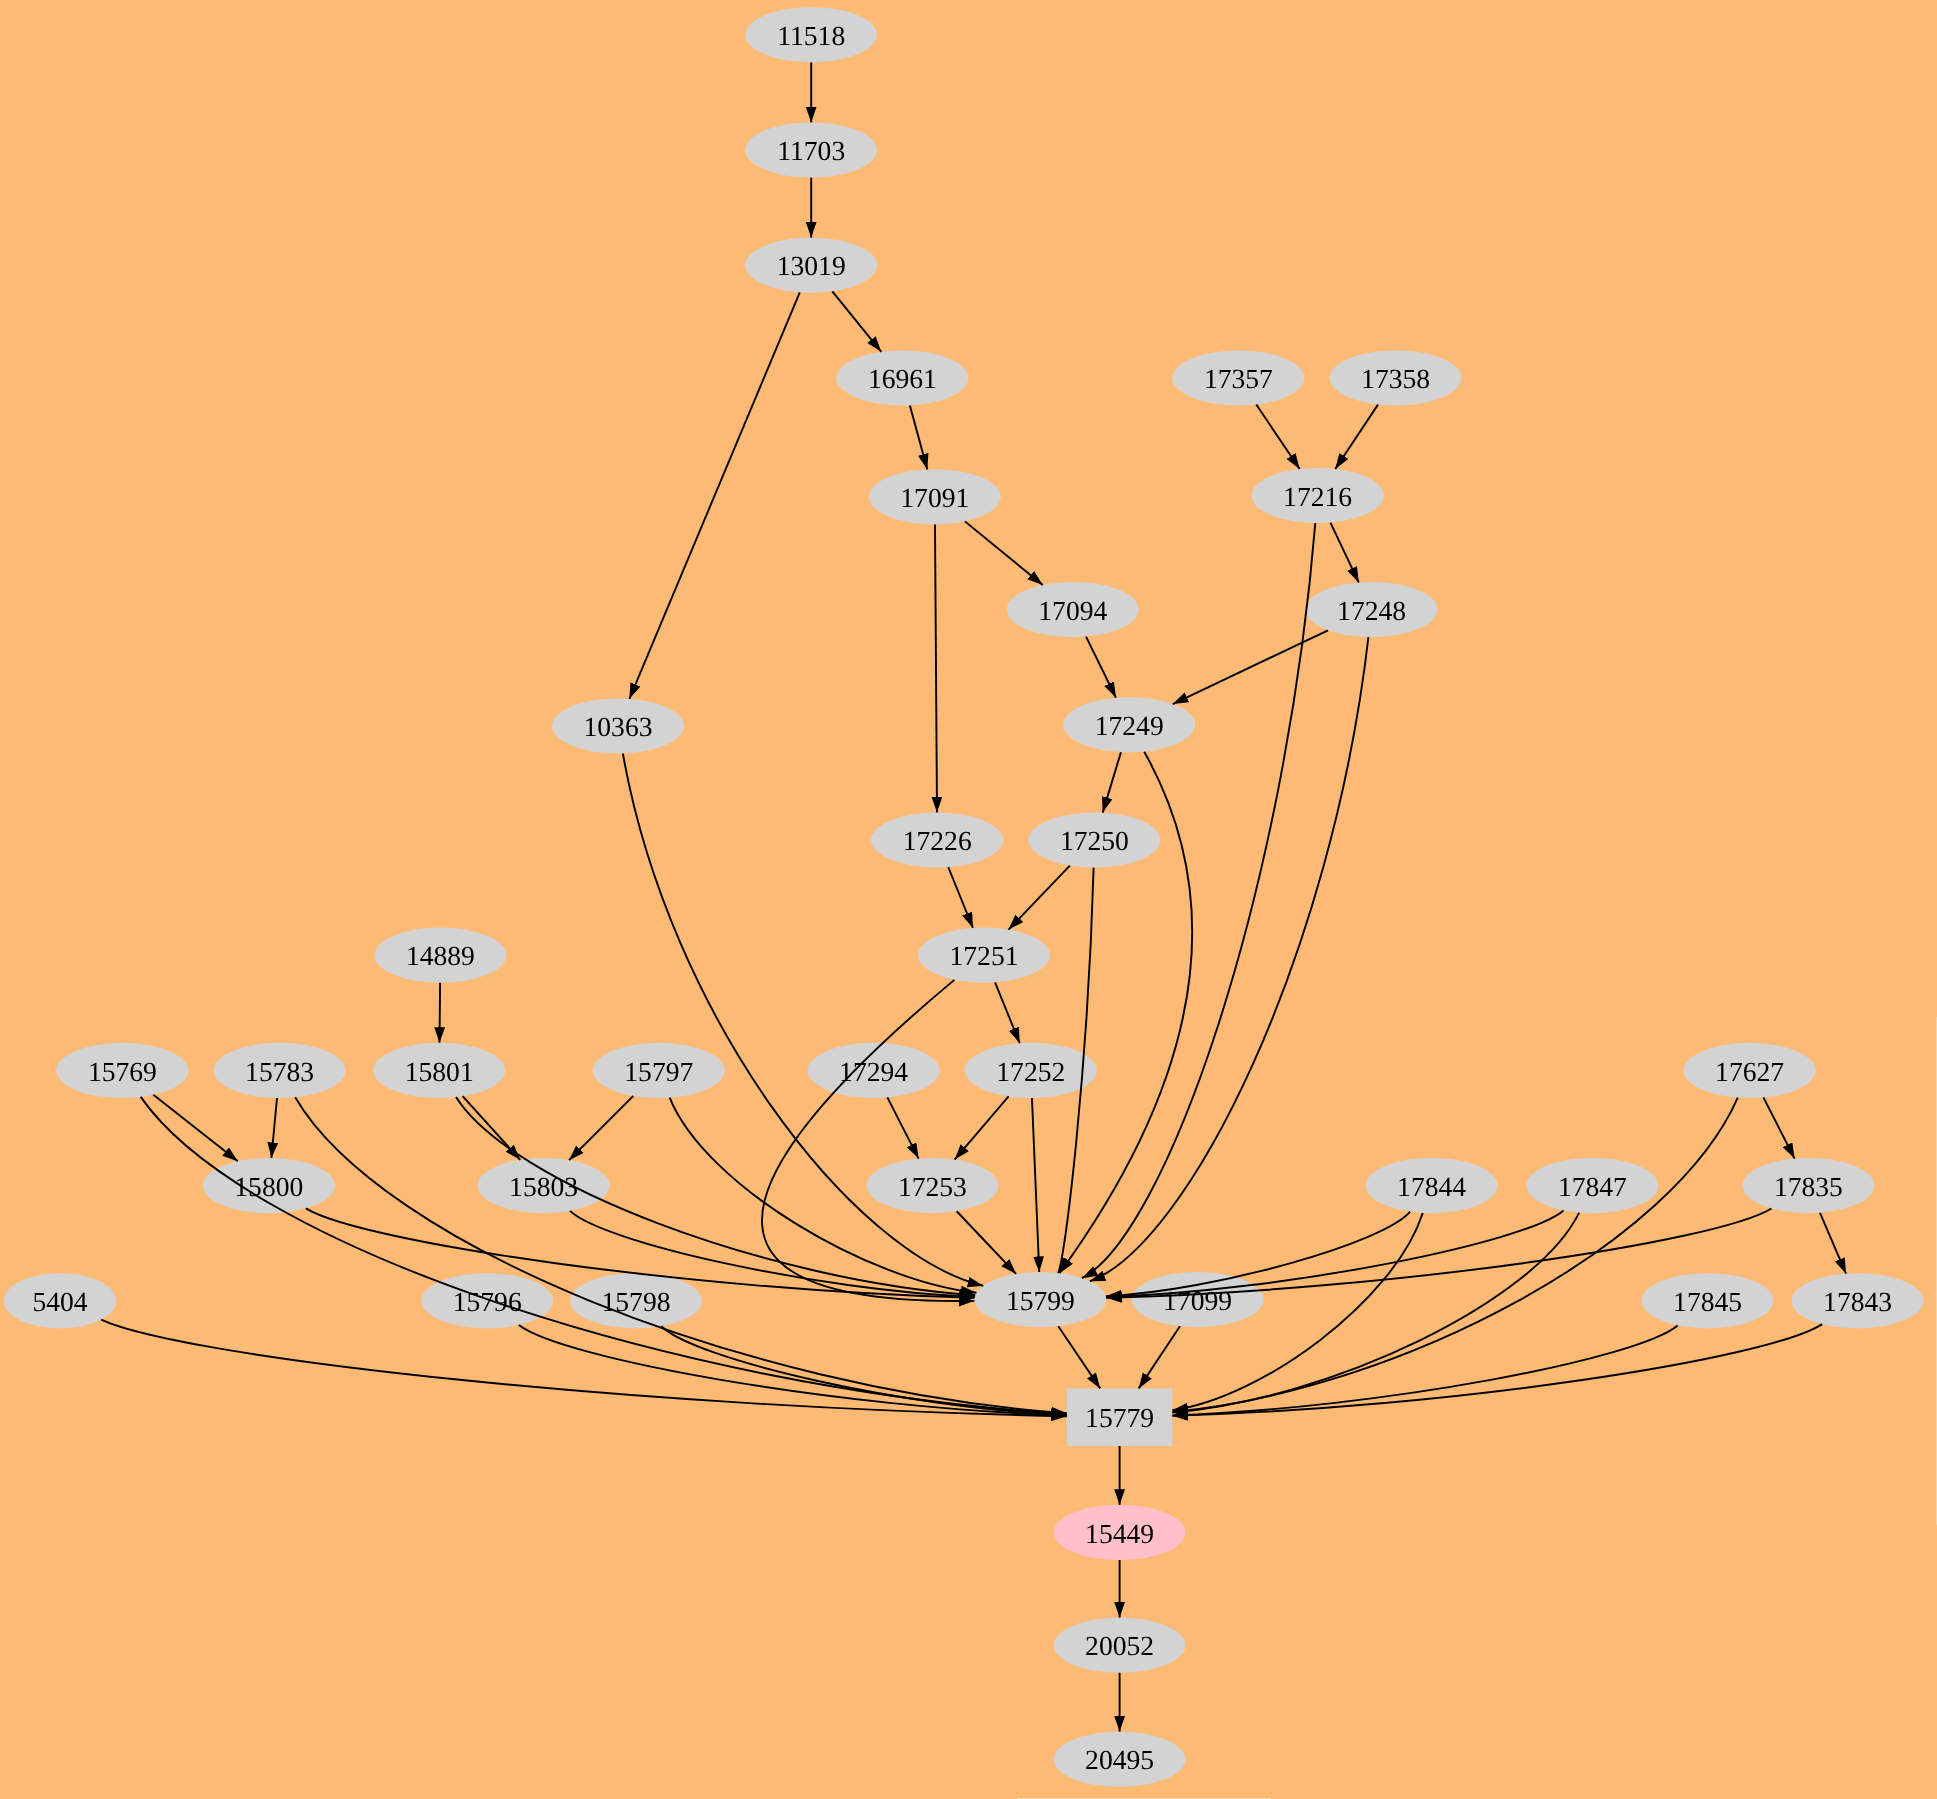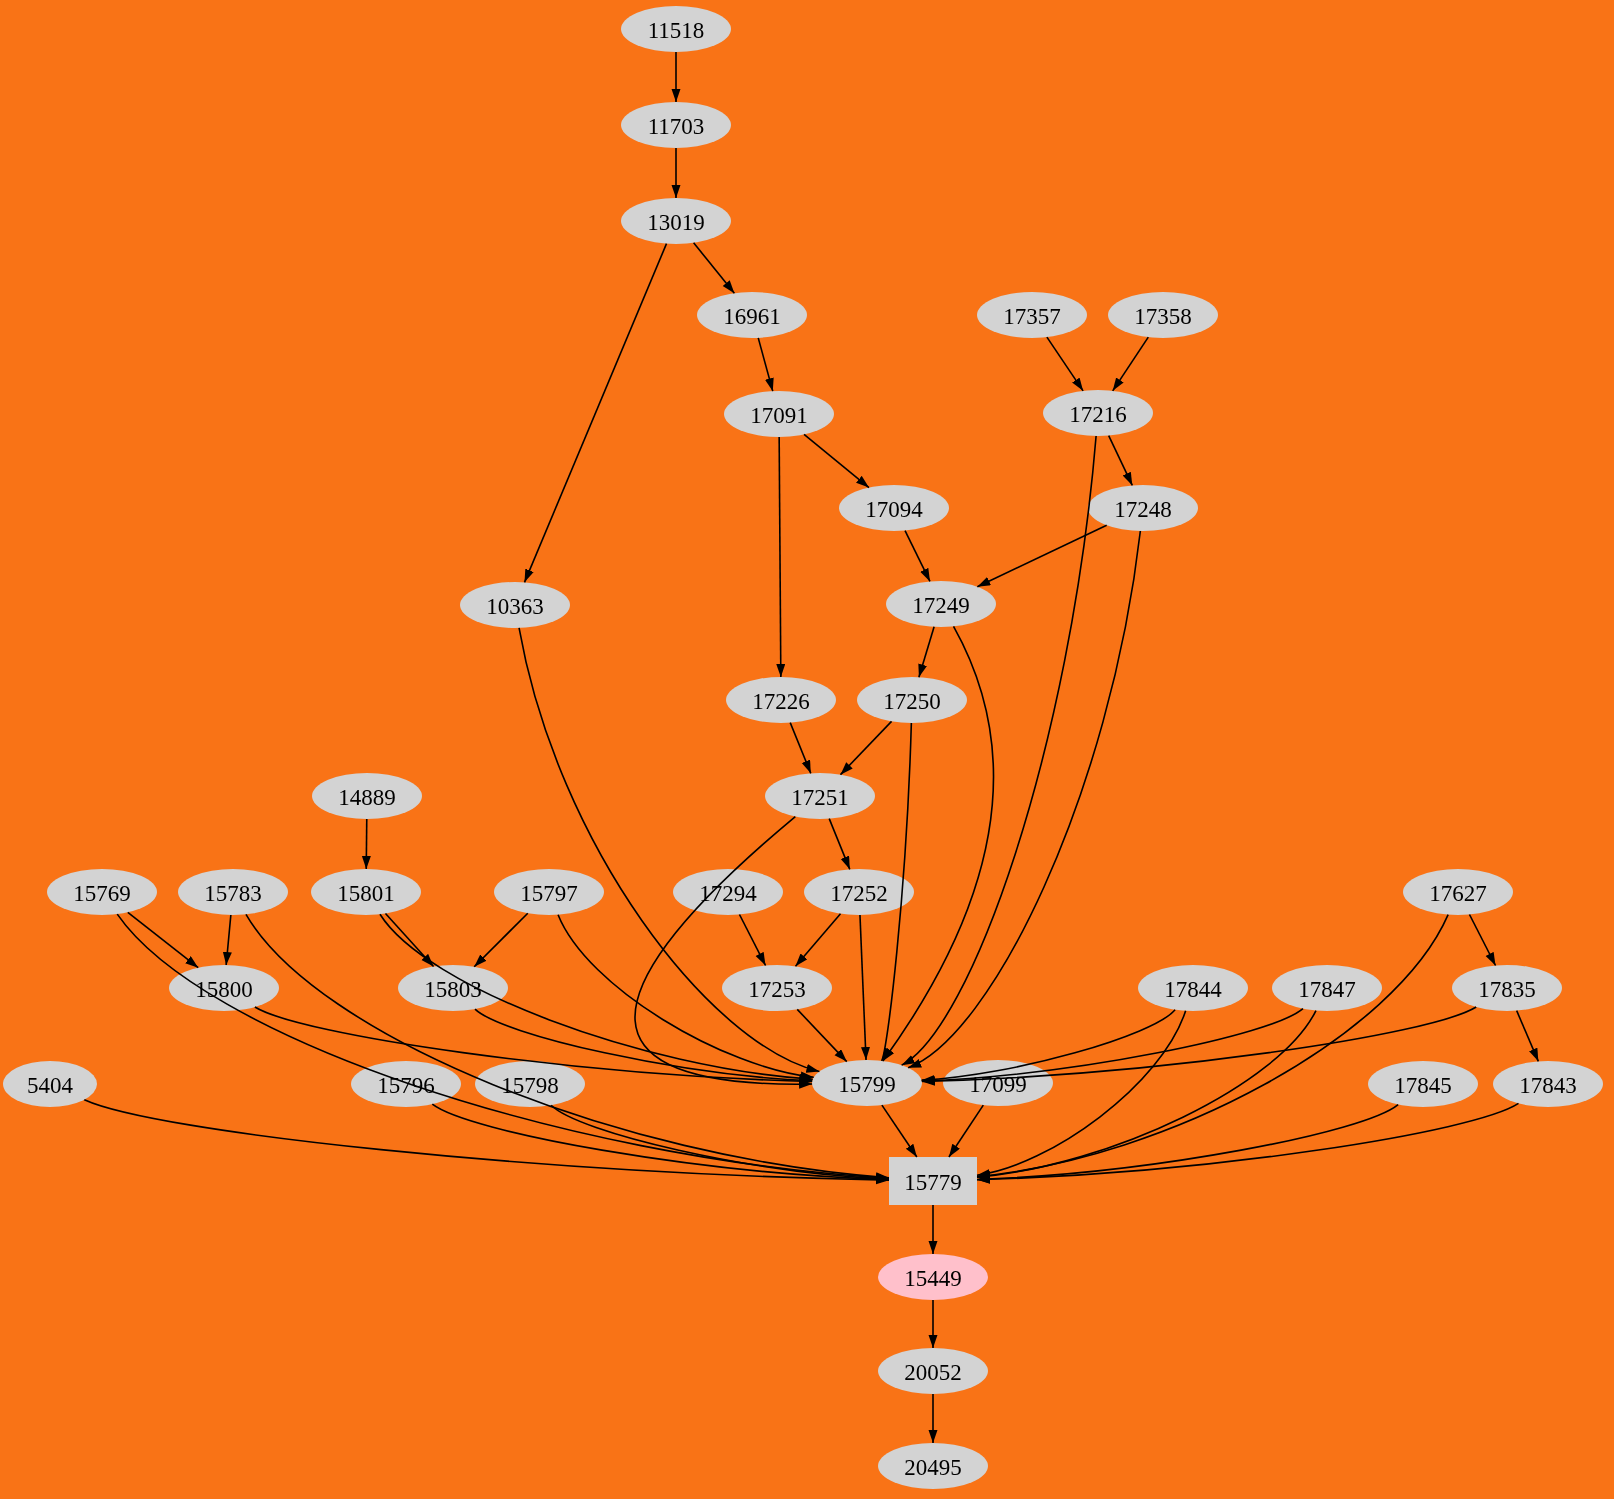--- a/index.html
+++ b/index.html
@@ -4,21 +4,21 @@
 <style>
   html, body {
     margin: 0;
     padding: 0;
     background: #ffffff;
   }
   .canvas {
     position: relative;
     width: 1614px;
     height: 1499px;
-    background: #f97316;
+    background: #fdba74;
     overflow: hidden;
   }
   svg {
     display: block;
   }
   .node-label {
     font-family: "Liberation Serif", "DejaVu Serif", serif;
     font-size: 23px;
     fill: #000000;
   }

